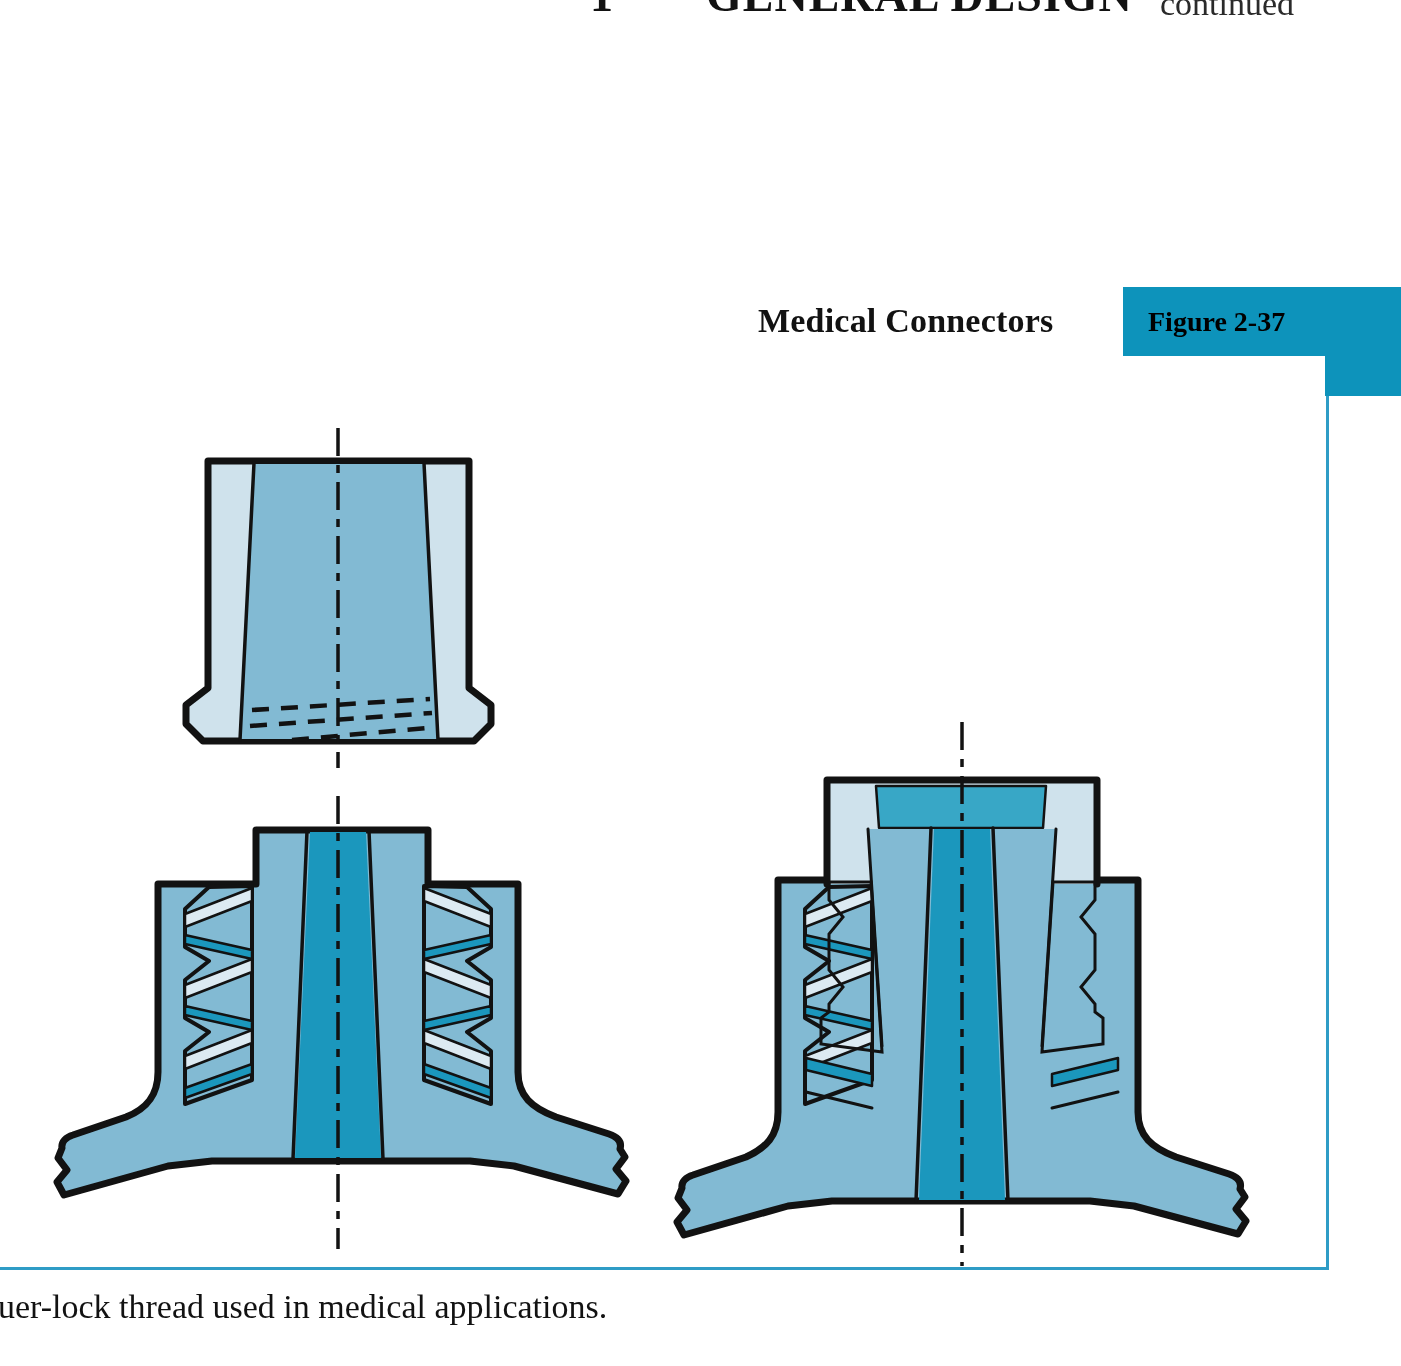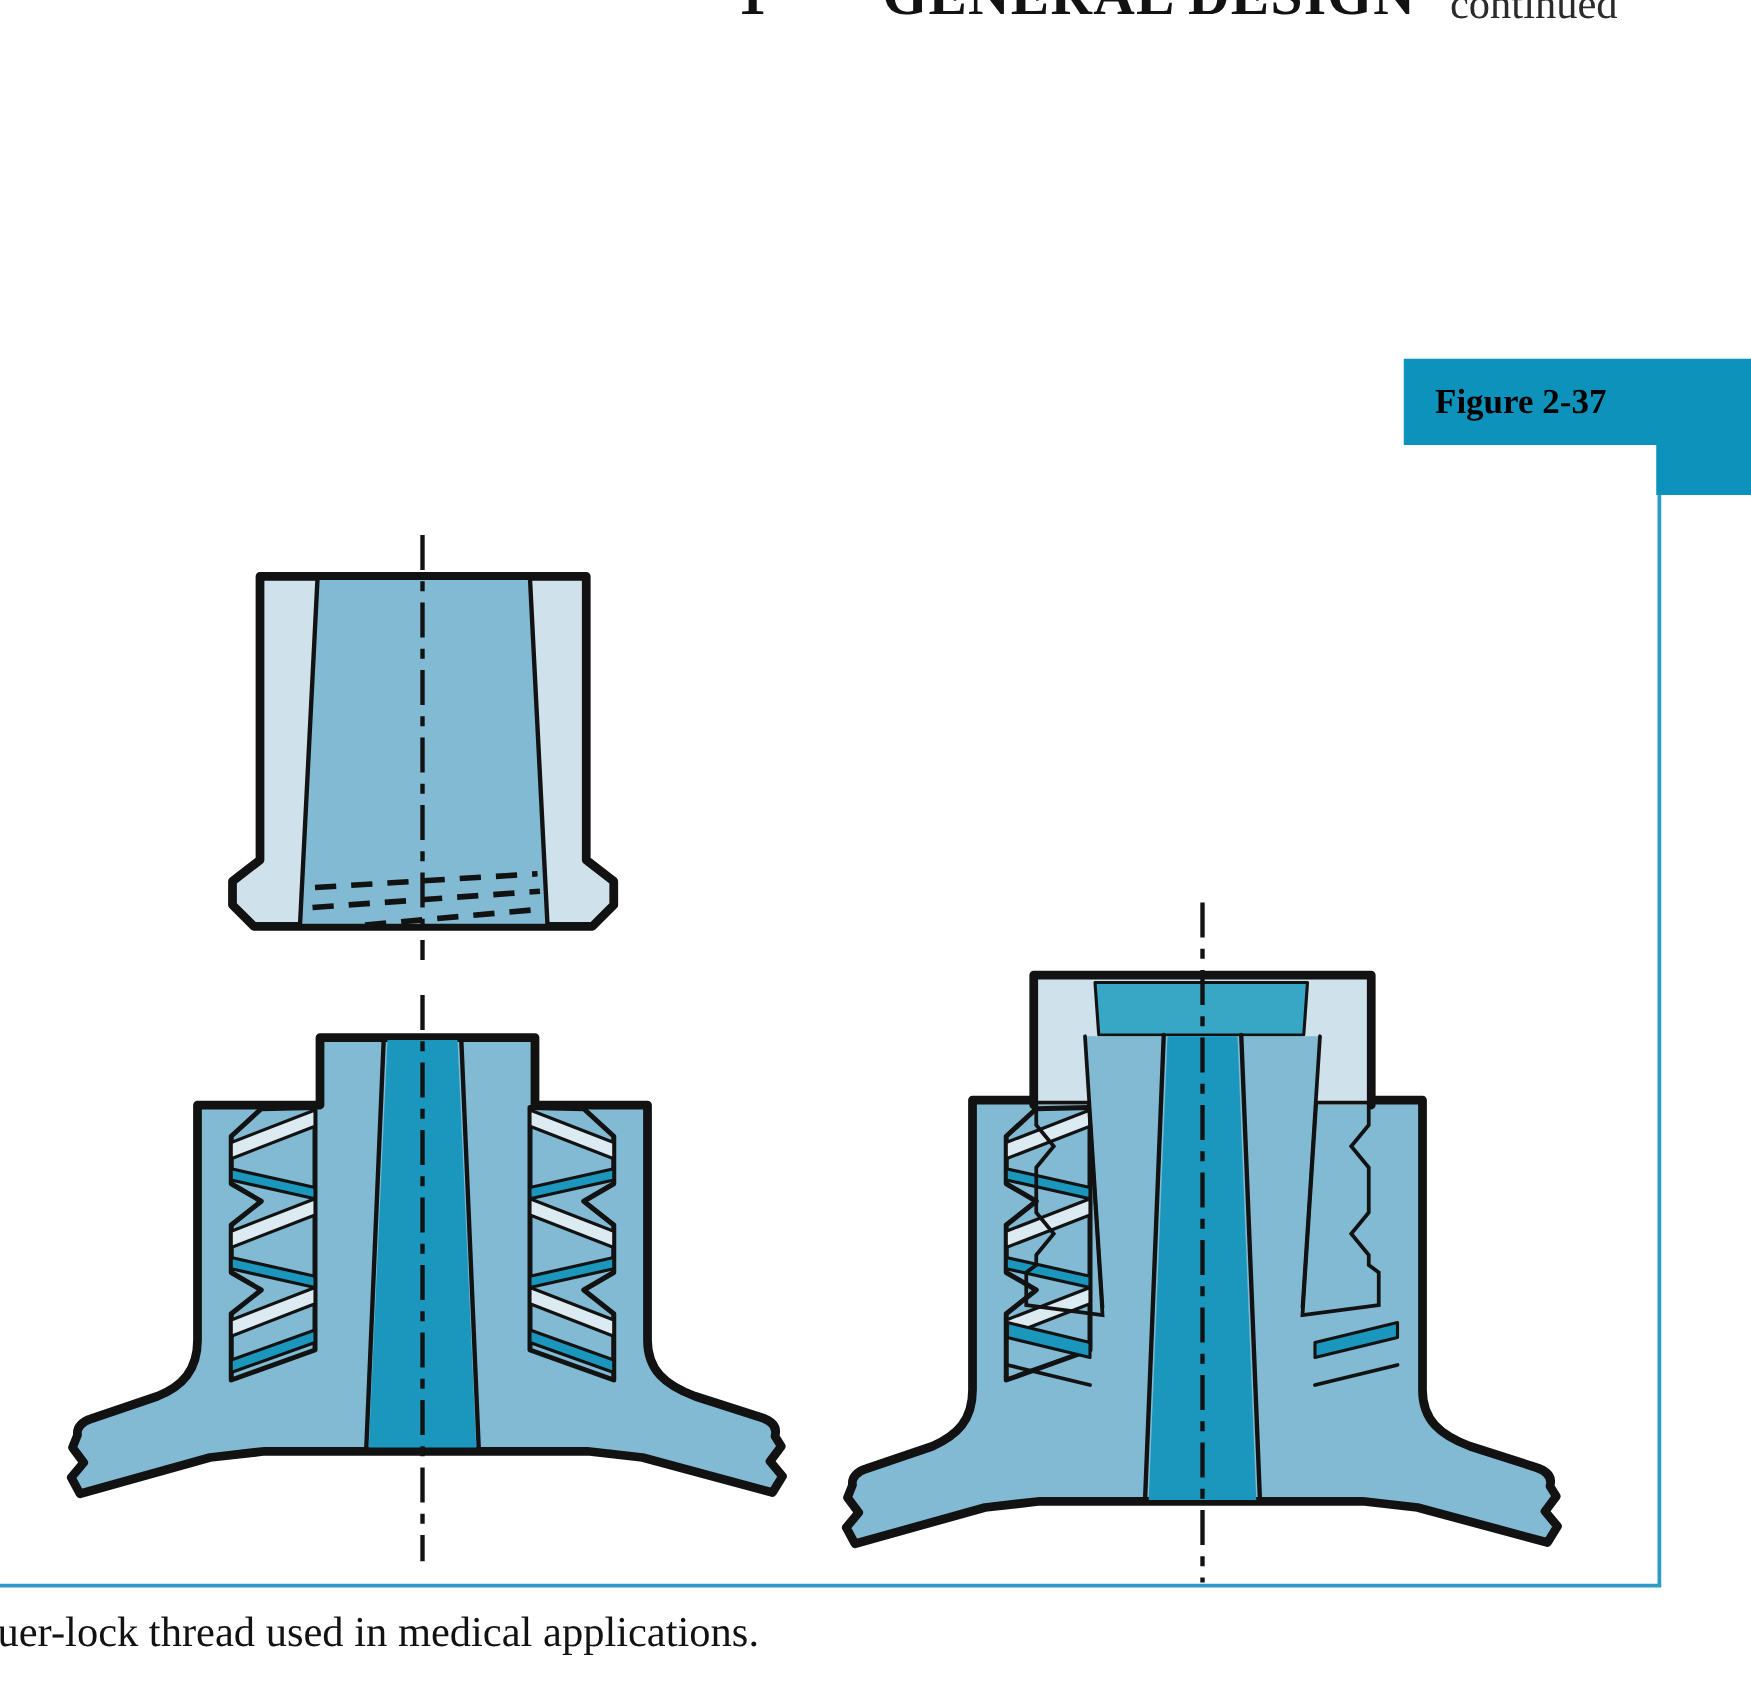--- a/index.html
+++ b/index.html
@@ -49,20 +49,21 @@
 </style>
 </head>
 <body>
 
 <div class="page">
 
   <span class="chapter-num">1</span>
   <span class="heading-title">GENERAL DESIGN</span>
   <span class="heading-continued">continued</span>
 
+  <span class="figure-label">Medical Connectors</span>
   <div class="figure-tag">Figure 2-37</div>
   <div class="figure-tag-step"></div>
   <div class="frame-right"></div>
   <div class="frame-bottom"></div>
 
   <svg class="art" width="1401" height="1366" viewBox="0 0 1401 1366">
 
     <g>
       <path class="fill-pale o-bold" d="M208,461 L469,461 L469,688 L491,705 L491,724 L474,741 L203,741 L186,724 L186,705 L208,688 Z"></path>
       <polygon class="fill-med" points="254,464 424,464 438,739 240,739"></polygon>

